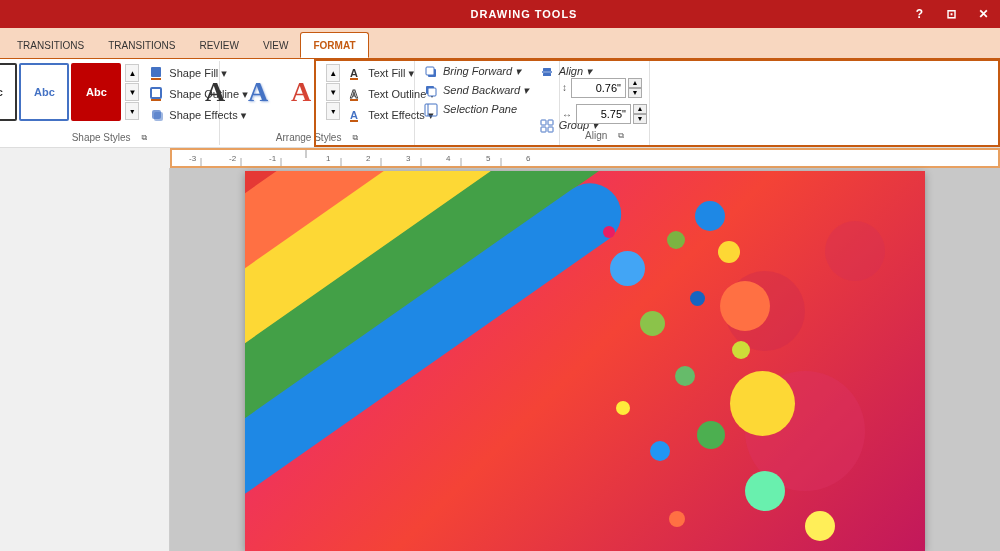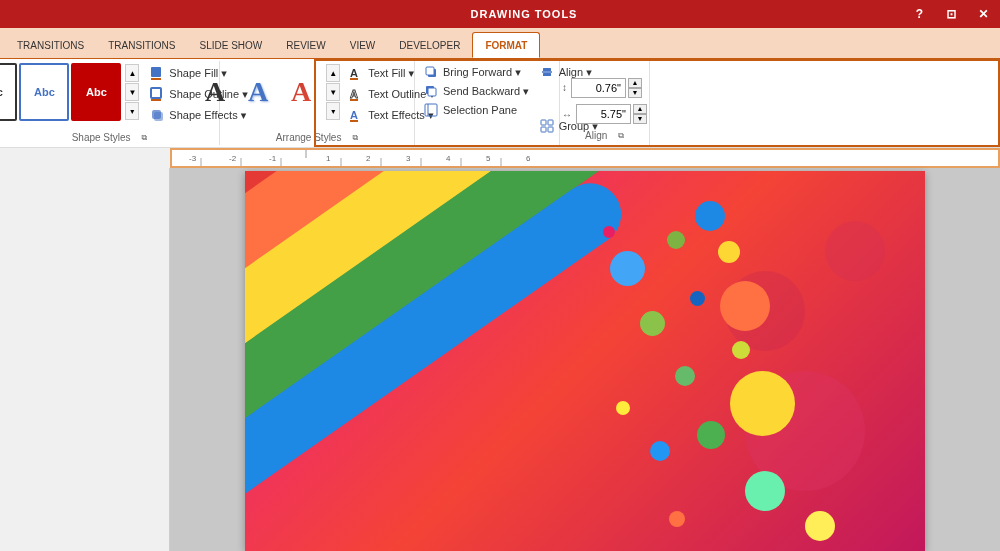--- a/index.html
+++ b/index.html
@@ -206,28 +206,28 @@
       margin-left: 2px;
     }
     .arrange-items {
       display: flex;
       flex-direction: column;
       gap: 1px;
       width: 100%;
     }
     .arrange-btn {
       display: flex;
-      align-items: center;
       gap: 4px;
       padding: 2px 4px;
       cursor: pointer;
       border-radius: 2px;
       font-size: 11px;
       color: #333;
       white-space: nowrap;
+      font-style: italic;
     }
     .arrange-icon {
       width: 16px;
       height: 14px;
       display: flex;
       align-items: center;
       justify-content: center;
     }
 
     
@@ -302,24 +302,22 @@
   <div class="title-bar-controls">
     <div class="title-bar-btn">?</div>
     <div class="title-bar-btn">⊡</div>
     <div class="title-bar-btn">✕</div>
   </div>
 </div>
 
 <div class="ribbon-tabs">
   <div class="ribbon-tab">TRANSITIONS</div>
   <div class="ribbon-tab">TRANSITIONS</div>
-  <div class="ribbon-tab">SLIDE SHOW</div>
   <div class="ribbon-tab">REVIEW</div>
   <div class="ribbon-tab">VIEW</div>
-  <div class="ribbon-tab">DEVELOPER</div>
   <div class="ribbon-tab active">FORMAT</div>
 </div>
 
 <div class="ribbon-content" style="position:relative;">
 
   <div class="ribbon-section shape-styles-section">
     <div class="ribbon-section-content">
 
       <div class="shape-style-gallery">
         <div class="shape-style-btn s1">Abc</div>

